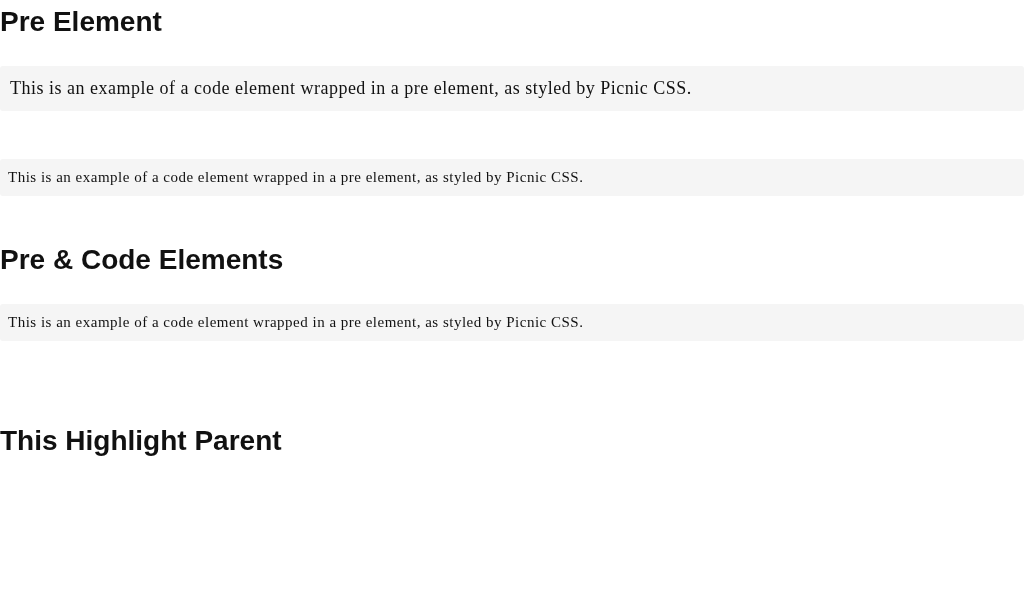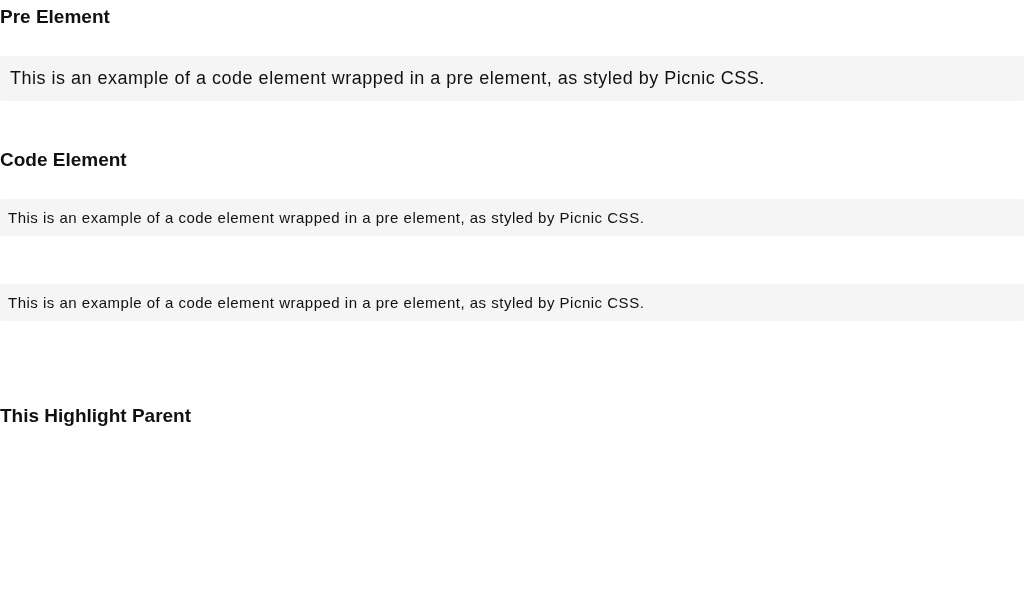--- a/index.html
+++ b/index.html
@@ -9,34 +9,34 @@
     }
     body {
       font-family: Arial, Helvetica, sans-serif;
       background: #fff;
       color: #111;
       width: 1024px;
       height: 600px;
       overflow: hidden;
     }
     h2 {
-      font-size: 19px;
+      font-size: 28px;
       font-weight: bold;
       color: #111;
       margin-top: 6px;
       margin-bottom: 28px;
     }
     .section {
       margin-bottom: 48px;
     }
     .code-box {
       background: #f5f5f5;
       border-radius: 3px;
       padding: 12px 10px;
-      font-family: Liberation Sans, sans-serif;
+      font-family: Liberation Serif, serif;
       font-size: 18px;
       letter-spacing: 0.5px;
       white-space: pre;
       overflow-x: auto;
       color: #111;
     }
     .code-box.small {
       font-size: 15px;
       padding: 10px 8px;
     }
@@ -46,25 +46,25 @@
   </style>
 </head>
 <body>
 
 <div class="section">
   <h2>Pre Element</h2>
   <pre class="code-box">This is an example of a code element wrapped in a pre element, as styled by Picnic CSS.</pre>
 </div>
 
 <div class="section">
-  <h2>Code Element</h2>
   <pre class="code-box small">This is an example of a code element wrapped in a pre element, as styled by Picnic CSS.</pre>
 </div>
 
 <div class="section">
+  <h2>Pre &amp; Code Elements</h2>
   <pre class="code-box small">This is an example of a code element wrapped in a pre element, as styled by Picnic CSS.</pre>
 </div>
 
 <div class="spacer-large"></div>
 
 <div class="section">
   <h2>This Highlight Parent</h2>
 </div>
 
 </body></html>

